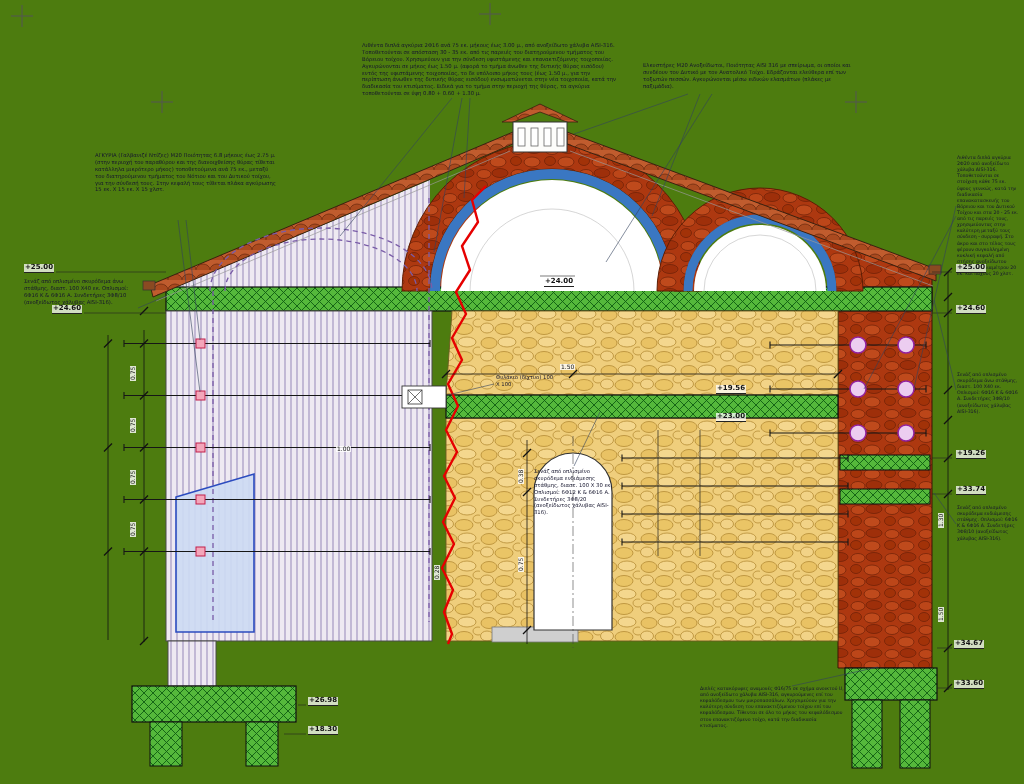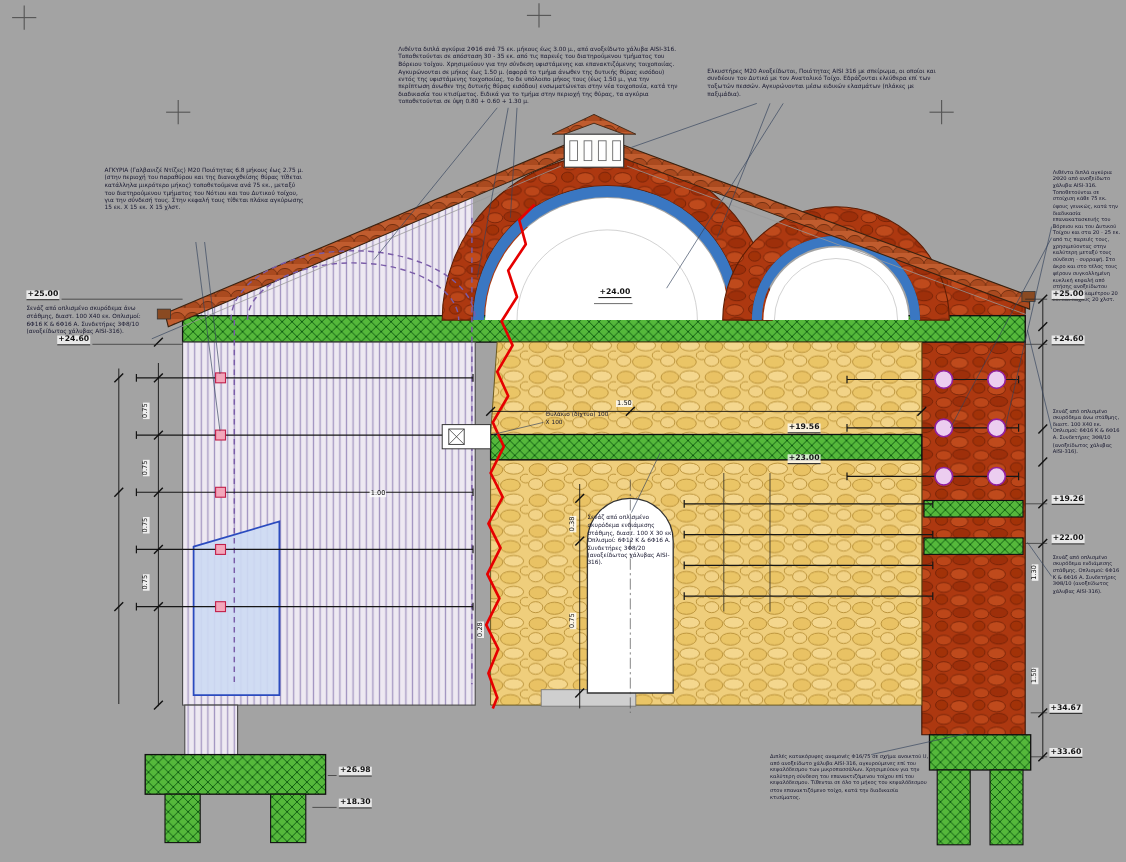--- a/index.html
+++ b/index.html
@@ -1,16 +1,16 @@
 <!DOCTYPE html>
 <html><head>
 <meta charset="utf-8">
 <style>
   html,body{margin:0;padding:0;background:#ffffff;}
-  .stage{position:relative;width:1024px;height:784px;background:#a3a3a3;overflow:hidden;
+  .stage{position:relative;width:1024px;height:784px;background:#4d7c0f;overflow:hidden;
          font-family:"DejaVu Sans",sans-serif;}
   svg.draw{position:absolute;left:0;top:0;}
   .ann{position:absolute;font-size:5.3px;line-height:1.3;color:#16162e;text-align:left;}
   .ann.small{font-size:4.7px;}
   .elev{position:absolute;font-size:7px;font-weight:bold;color:#111;
         border-bottom:1px solid #222;background:rgba(255,255,255,.75);padding:0 1px;line-height:1.1;}
   .dim{position:absolute;font-size:6px;color:#111;background:rgba(255,255,255,.82);
        padding:0 1px;line-height:1;white-space:nowrap;}
   .rot{transform:rotate(-90deg);transform-origin:0 0;}
   
@@ -305,27 +305,27 @@
 <div class="ann" style="left:24px;top:278px;width:112px">Σενάζ από οπλισμένο σκυρόδεμα άνω στάθμης, διαστ. 100 Χ40 εκ. Οπλισμοί: 6Φ16 Κ &amp; 6Φ16 Α. Συνδετήρες 3Φ8/10 (ανοξείδωτος χάλυβας AISI-316).</div>
 <div class="ann small" style="left:957px;top:155px;width:64px">Λιθέντα διπλά αγκύρια 2Φ20 από ανοξείδωτο χάλυβα AISI-316. Τοποθετούνται σε στοίχιση κάθε 75 εκ. ύψους γενικώς, κατά την διαδικασία επανακατασκευής του Βόρειου και του Δυτικού Τοίχου και στα 20 - 25 εκ. από τις παρειές τους, χρησιμεύοντας στην καλύτερη μεταξύ τους σύνδεση - συρραφή. Στο άκρο και στο τέλος τους φέρουν συγκολλημένη κυκλική κεφαλή από στήσης ανοξείδωτου ελάσματος διαμέτρου 20 εκ. και πάχους 20 χλστ.</div>
 <div class="ann small" style="left:957px;top:372px;width:64px">Σενάζ από οπλισμένο σκυρόδεμα άνω στάθμης, διαστ. 100 Χ40 εκ. Οπλισμοί: 6Φ16 Κ &amp; 6Φ16 Α. Συνδετήρες 3Φ8/10 (ανοξείδωτος χάλυβας AISI-316).</div>
 <div class="ann small" style="left:957px;top:505px;width:64px">Σενάζ από οπλισμένο σκυρόδεμα ενδιάμεσης στάθμης. Οπλισμοί: 6Φ16 Κ &amp; 6Φ16 Α. Συνδετήρες 3Φ8/10 (ανοξείδωτος χάλυβας AISI-316).</div>
 <div class="ann" style="left:534px;top:468px;width:86px">Σενάζ από οπλισμένο σκυρόδεμα ενδιάμεσης στάθμης, διαστ. 100 Χ 30 εκ. Οπλισμοί: 6Φ12 Κ &amp; 6Φ16 Α. Συνδετήρες 3Φ8/20 (ανοξείδωτος χάλυβας AISI-316).</div>
 <div class="ann small" style="left:700px;top:686px;width:145px">Διπλές κατακόρυφες αναμονές Φ16/75 σε σχήμα ανοικτού U, από ανοξείδωτο χάλυβα AISI-316, αγκυρούμενες επί του κεφαλόδεσμου των μικροπασσάλων. Χρησιμεύουν για την καλύτερη σύνδεση του επανακτιζόμενου τοίχου επί του κεφαλόδεσμου. Τίθενται σε όλο το μήκος του κεφαλόδεσμου στον επανακτιζόμενο τοίχο, κατά την διαδικασία κτισίματος.</div>
 <div class="ann" style="left:496px;top:374px;width:60px">Θυλάκιο (δίχτυο) 100 Χ 100</div>
 
 <div class="elev" style="left:24px;top:264px">+25.00</div>
 <div class="elev" style="left:52px;top:305px">+24.60</div>
-<div class="elev" style="left:544px;top:262px">+24.00</div>
+<div class="elev" style="left:544px;top:278px">+24.00</div>
 <div class="elev" style="left:716px;top:385px">+19.56</div>
 <div class="elev" style="left:716px;top:413px">+23.00</div>
 <div class="elev" style="left:956px;top:264px">+25.00</div>
 <div class="elev" style="left:956px;top:305px">+24.60</div>
 <div class="elev" style="left:956px;top:450px">+19.26</div>
-<div class="elev" style="left:956px;top:486px">+22.00</div>
+<div class="elev" style="left:956px;top:486px">+33.74</div>
 <div class="elev" style="left:954px;top:640px">+34.67</div>
 <div class="elev" style="left:954px;top:680px">+33.60</div>
 <div class="elev" style="left:308px;top:697px">+26.98</div>
 <div class="elev" style="left:308px;top:726px">+18.30</div>
 
 <div class="dim rot" style="left:130px;top:381px">0.75</div>
 <div class="dim rot" style="left:130px;top:433px">0.75</div>
 <div class="dim rot" style="left:130px;top:485px">0.75</div>
 <div class="dim rot" style="left:130px;top:537px">0.75</div>
 <div class="dim" style="left:560px;top:364px">1.50</div>

